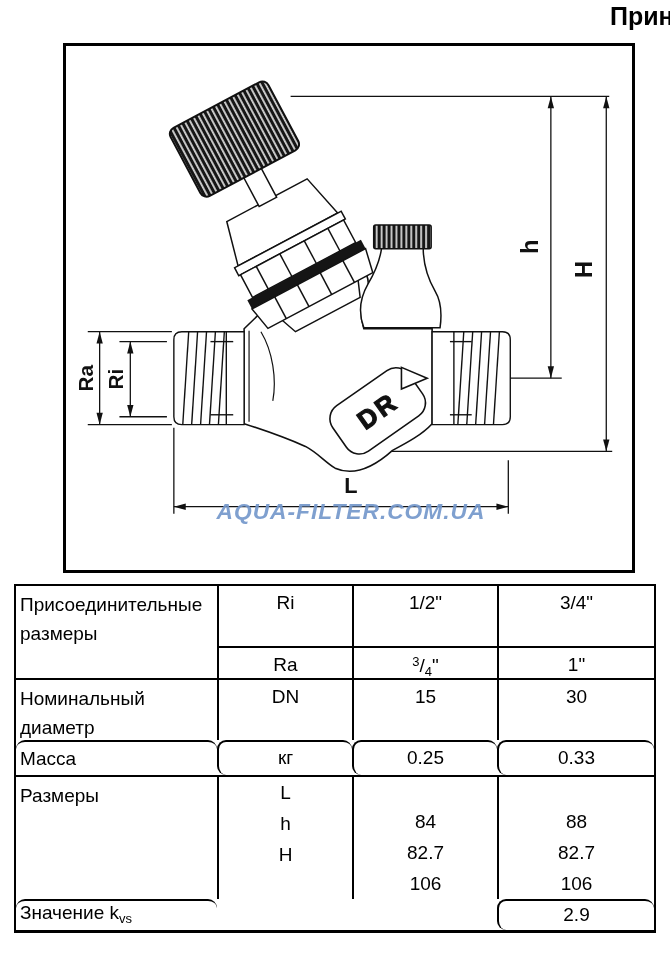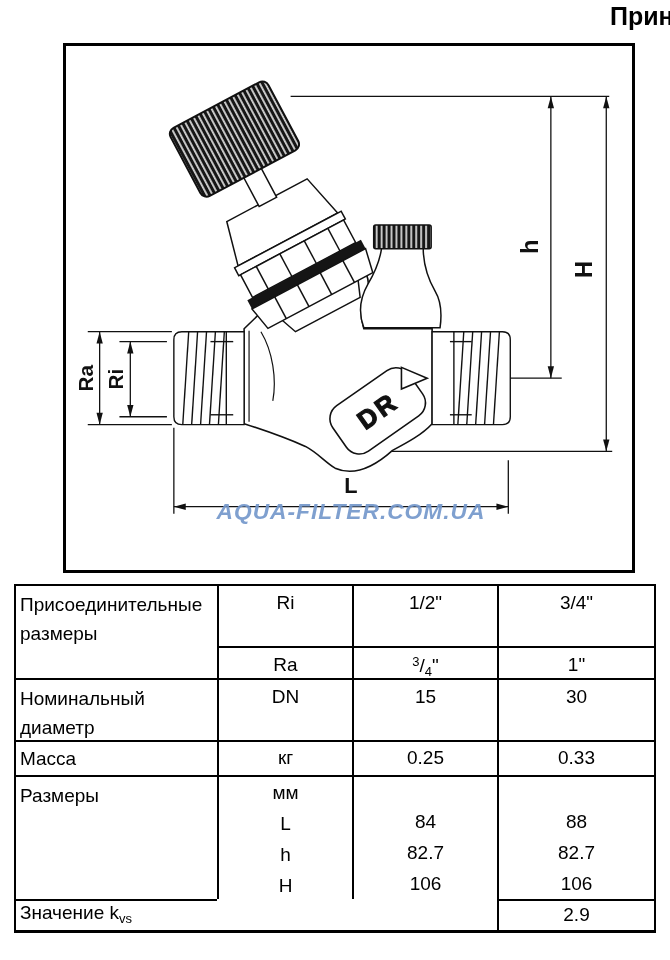--- a/index.html
+++ b/index.html
@@ -15,21 +15,21 @@
   .spec-table{position:absolute;left:14px;top:584px;width:642px;height:349px;
               border:2px solid #000;border-bottom-width:3px;box-sizing:border-box;
               display:grid;grid-template-columns:201px 135px 145px 1fr;
               grid-template-rows:60px 32px 62px 35px 124px 1fr;
               font-size:19px;line-height:1.2;background:#fff;}
   .cell{box-sizing:border-box;overflow:hidden;}
   .bt{border-top:2px solid #000;}
   .bl{border-left:2px solid #000;}
   .lab{padding:4px 2px 0 4px;line-height:29px;}
   .top{padding-top:6px;text-align:center;}
-  .vc{display:flex;align-items:center;}
+  .vc{display:flex;align-items:center;border-radius:9px;}
   .vc.ctr{justify-content:center;text-align:center;}
   .vc.lab{padding-top:0;}
   .stack{display:flex;flex-direction:column;}
   .dl{height:31px;line-height:31px;text-align:center;}
   .sup{font-size:13px;vertical-align:6px;}
   .sub{font-size:13px;vertical-align:-4px;}
   .nw{white-space:nowrap;}
 </style>
 </head>
 <body>
@@ -168,21 +168,20 @@
     <div class="cell bl bt top" style="grid-area:3/3">15</div>
     <div class="cell bl bt top" style="grid-area:3/4">30</div>
 
     <div class="cell bt vc lab" style="grid-area:4/1">Масса</div>
     <div class="cell bl bt vc ctr" style="grid-area:4/2">кг</div>
     <div class="cell bl bt vc ctr" style="grid-area:4/3">0.25</div>
     <div class="cell bl bt vc ctr" style="grid-area:4/4">0.33</div>
 
     <div class="cell bt lab" style="grid-area:5/1">Размеры</div>
     <div class="cell bl bt stack" style="grid-area:5/2">
-      <div class="dl">мм</div>
       <div class="dl">L</div>
       <div class="dl">h</div>
       <div class="dl">H</div>
     </div>
     <div class="cell bl bt stack" style="grid-area:5/3">
       <div class="dl"></div>
       <div class="dl">84</div>
       <div class="dl">82.7</div>
       <div class="dl">106</div>
     </div>

